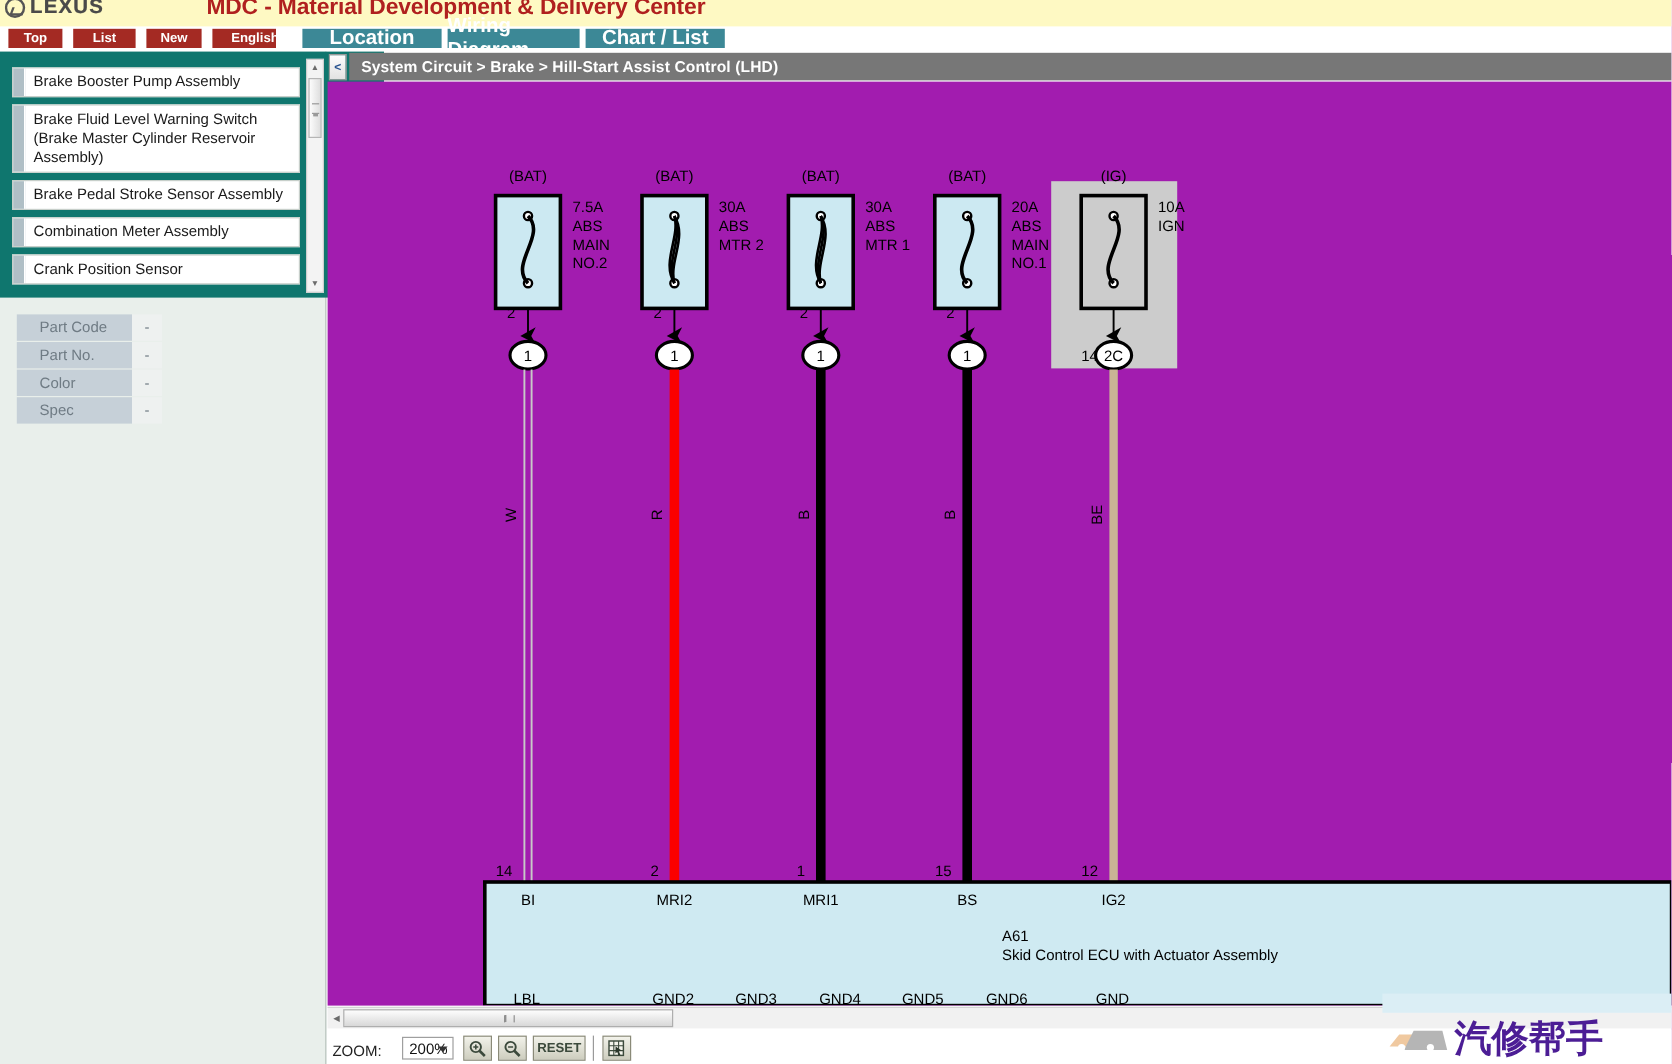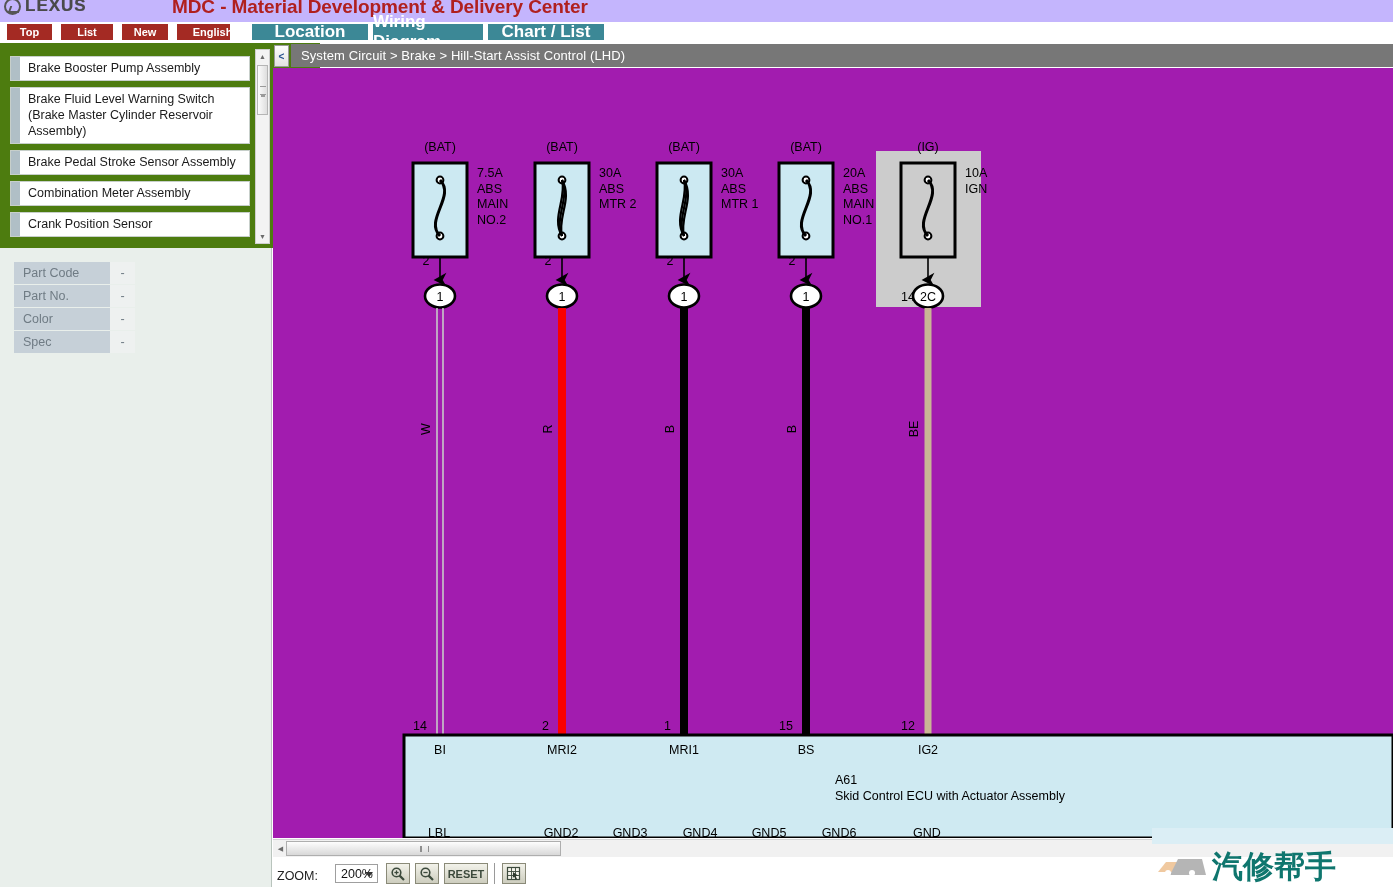--- a/index.html
+++ b/index.html
@@ -7,21 +7,21 @@
     width: 1393px; height: 887px;
     font-family: "Liberation Sans", sans-serif;
     background: #ffffff;
     overflow: hidden;
   }
   #app { position: relative; width: 1393px; height: 887px; }
 
   
   #header {
     position: absolute; left: 0; top: 0; width: 1393px; height: 22px;
-    background: #c4b5fd;
+    background: #fef9c3;
   }
   #lexus-logo {
     position: absolute; left: 4px; top: -4px;
     width: 125px; height: 20px;
     display: flex; align-items: center; gap: 4px;
     overflow: hidden;
   }
   .lex-ring {
     width: 17px; height: 17px; border-radius: 50%;
     border: 2px solid #555; position: relative; flex: 0 0 auto;
@@ -72,21 +72,21 @@
 
   
   #left-panel {
     position: absolute; left: 0; top: 43px;
     width: 272px; height: 844px;
     background: #e9efeb;
     border-right: 1px solid #b9c4bd;
   }
   #parts-list-wrap {
     position: absolute; left: 0; top: 0; width: 320px; height: 205px;
-    background: #4d7c0f;
+    background: #0f766e;
   }
   #parts-list {
     position: absolute; left: 10px; top: 13px;
     width: 240px; height: 188px;
     overflow: hidden;
   }
   .part-item {
     display: flex; margin-bottom: 6px; cursor: pointer;
     background: #ffffff; border: 1px solid #c7cfca;
   }
@@ -127,21 +127,21 @@
 
   
   #part-info {
     position: absolute; left: 14px; top: 219px;
     width: 121px;
   }
   .pi-row { display: flex; height: 22px; margin-bottom: 1px; }
   .pi-key {
     width: 96px; background: #c6d0d8; color: #6f7b84;
     font-size: 12.5px; display: flex; align-items: center;
-    padding-left: 9px;
+    padding-left: 19px;
   }
   .pi-val {
     flex: 1; background: #eef1f0; color: #6f7b84;
     font-size: 12.5px; display: flex; align-items: center;
     justify-content: center;
   }
 
   
   #collapse-btn {
     position: absolute; left: 274px; top: 45px;
@@ -151,21 +151,21 @@
     display: flex; align-items: center; justify-content: center;
     font-size: 10px; font-weight: bold; color: #26518f;
     cursor: pointer;
   }
   #breadcrumb {
     position: absolute; left: 291px; top: 44px;
     width: 1102px; height: 23px;
     background: #777777; color: #ffffff;
     display: flex; align-items: center;
     padding-left: 10px;
-    font-size: 13px; font-weight: normal;
+    font-size: 13px; font-weight: bold;
     letter-spacing: 0.1px;
   }
 
   
   #canvas-wrap {
     position: absolute; left: 273px; top: 68px;
     width: 1120px; height: 770px;
     background: #a21caf; overflow: hidden;
   }
   #canvas { position: absolute; left: 0; top: 0; width: 1120px; height: 770px; }
@@ -244,21 +244,21 @@
   #watermark {
     position: absolute; left: 1152px; top: 845px;
     width: 241px; height: 42px;
     display: flex; align-items: center; gap: 4px;
     padding-left: 4px;
   }
   #wm-car {
     width: 52px; height: 26px; position: relative; flex: 0 0 auto;
   }
   #wm-text {
-    font-size: 31px; font-weight: bold; color: #0f766e;
+    font-size: 31px; font-weight: bold; color: #4c1d95;
     letter-spacing: 0px; line-height: 32px;
     font-family: "DejaVu Sans", sans-serif;
   }
   #wm-strip {
     position: absolute; left: 1152px; top: 828px;
     width: 241px; height: 16px; background: #dbeef5;
   }
 
   svg text { font-family: "Liberation Sans", sans-serif; }
 </style>

